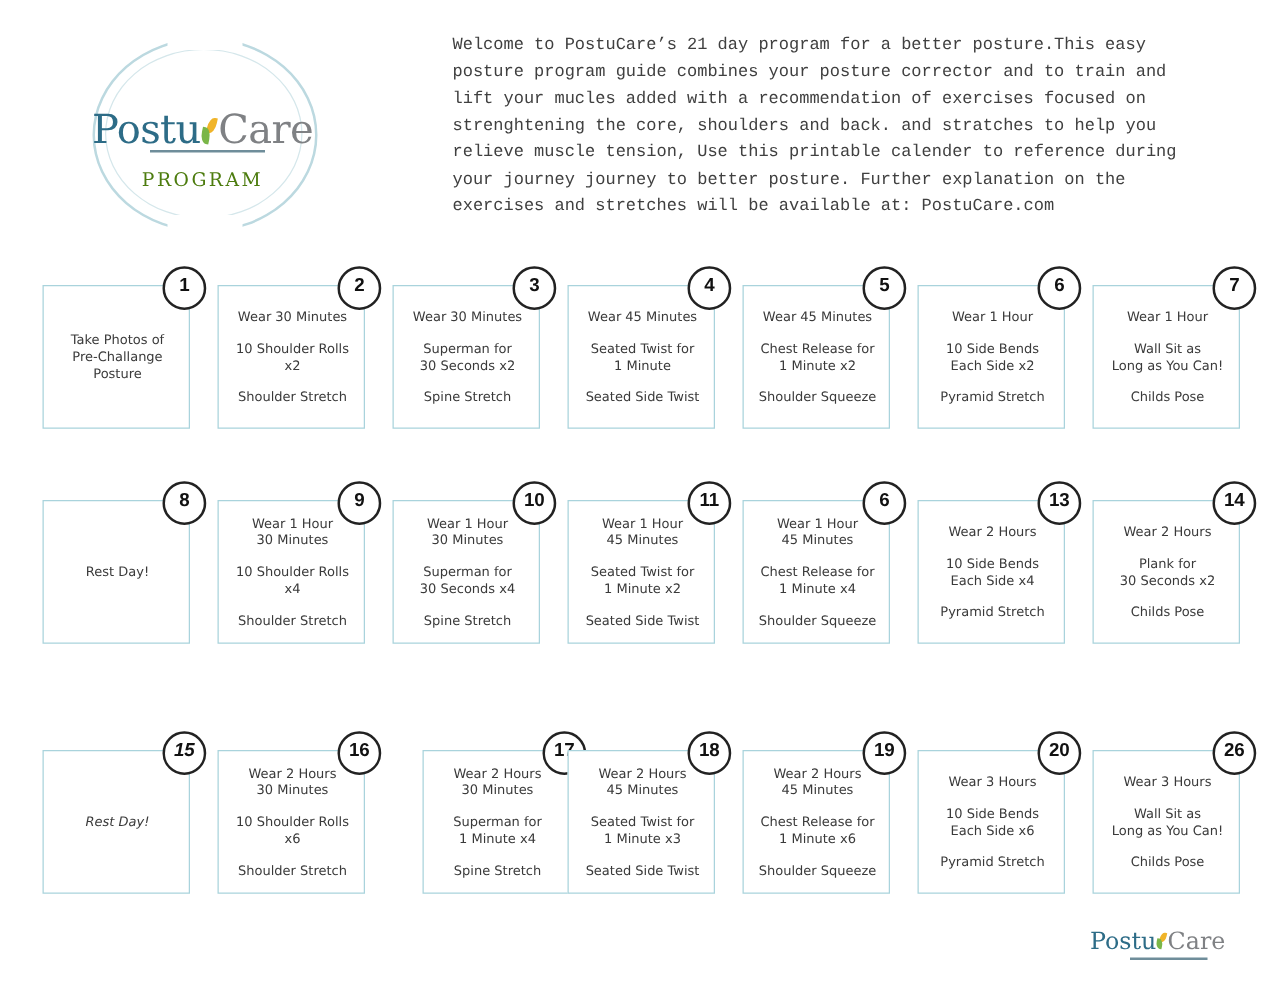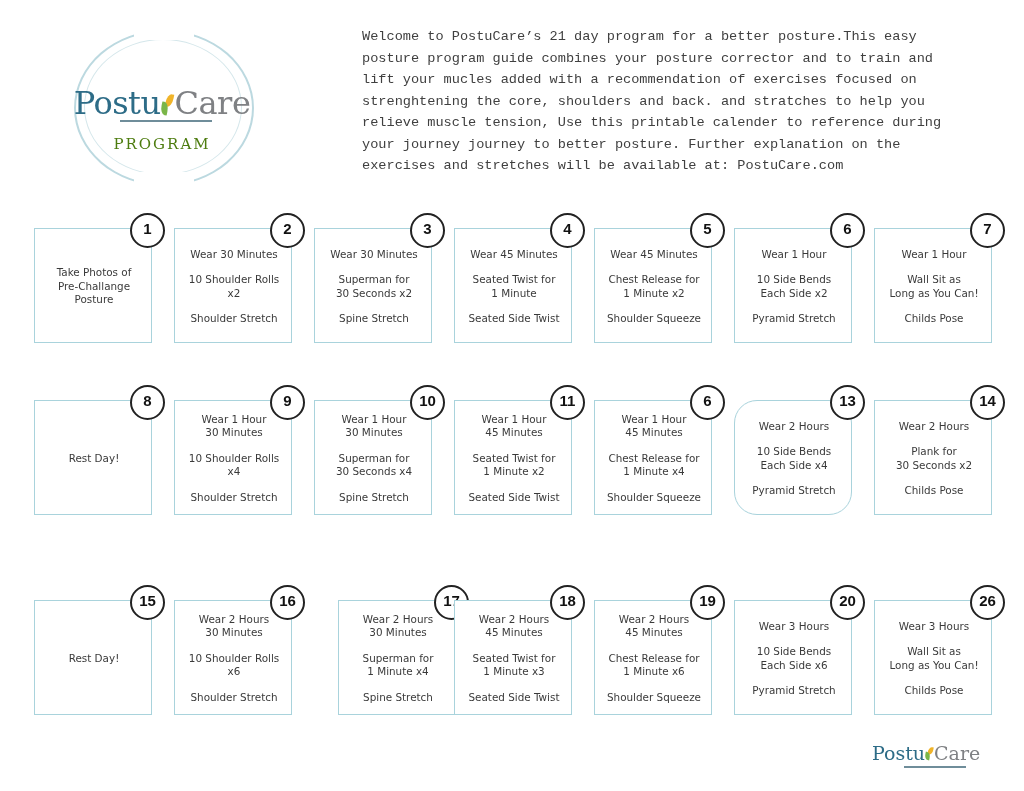--- a/index.html
+++ b/index.html
@@ -389,41 +389,41 @@
     <div class="day" style="left: 560px; top: 0px;">
       <div class="day-badge">6</div>
       <div class="day-tasks">
         <div class="task">Wear 1 Hour
 45 Minutes</div>
         <div class="task">Chest Release for
 1 Minute x4</div>
         <div class="task">Shoulder Squeeze</div>
       </div>
     </div>
-    <div class="day" style="left: 700px; top: 0px; border-radius: 23px;">
+    <div class="day" style="left: 700px; top: 0px;">
       <div class="day-badge">13</div>
       <div class="day-tasks">
         <div class="task">Wear 2 Hours</div>
         <div class="task">10 Side Bends
 Each Side x4</div>
         <div class="task">Pyramid Stretch</div>
       </div>
     </div>
     <div class="day" style="left: 840px; top: 0px;">
       <div class="day-badge">14</div>
       <div class="day-tasks">
         <div class="task">Wear 2 Hours</div>
         <div class="task">Plank for
 30 Seconds x2</div>
         <div class="task">Childs Pose</div>
       </div>
     </div>
   </div>
 <div class="week week-3">
-    <div class="day" style="left: 0px; top: 0px;">
+    <div class="day" style="left: 0px; top: 0px; font-style: italic;">
       <div class="day-badge">15</div>
       <div class="day-tasks">
         <div class="task rest">Rest Day!</div>
       </div>
     </div>
     <div class="day" style="left: 140px; top: 0px;">
       <div class="day-badge">16</div>
       <div class="day-tasks">
         <div class="task">Wear 2 Hours
 30 Minutes</div>

